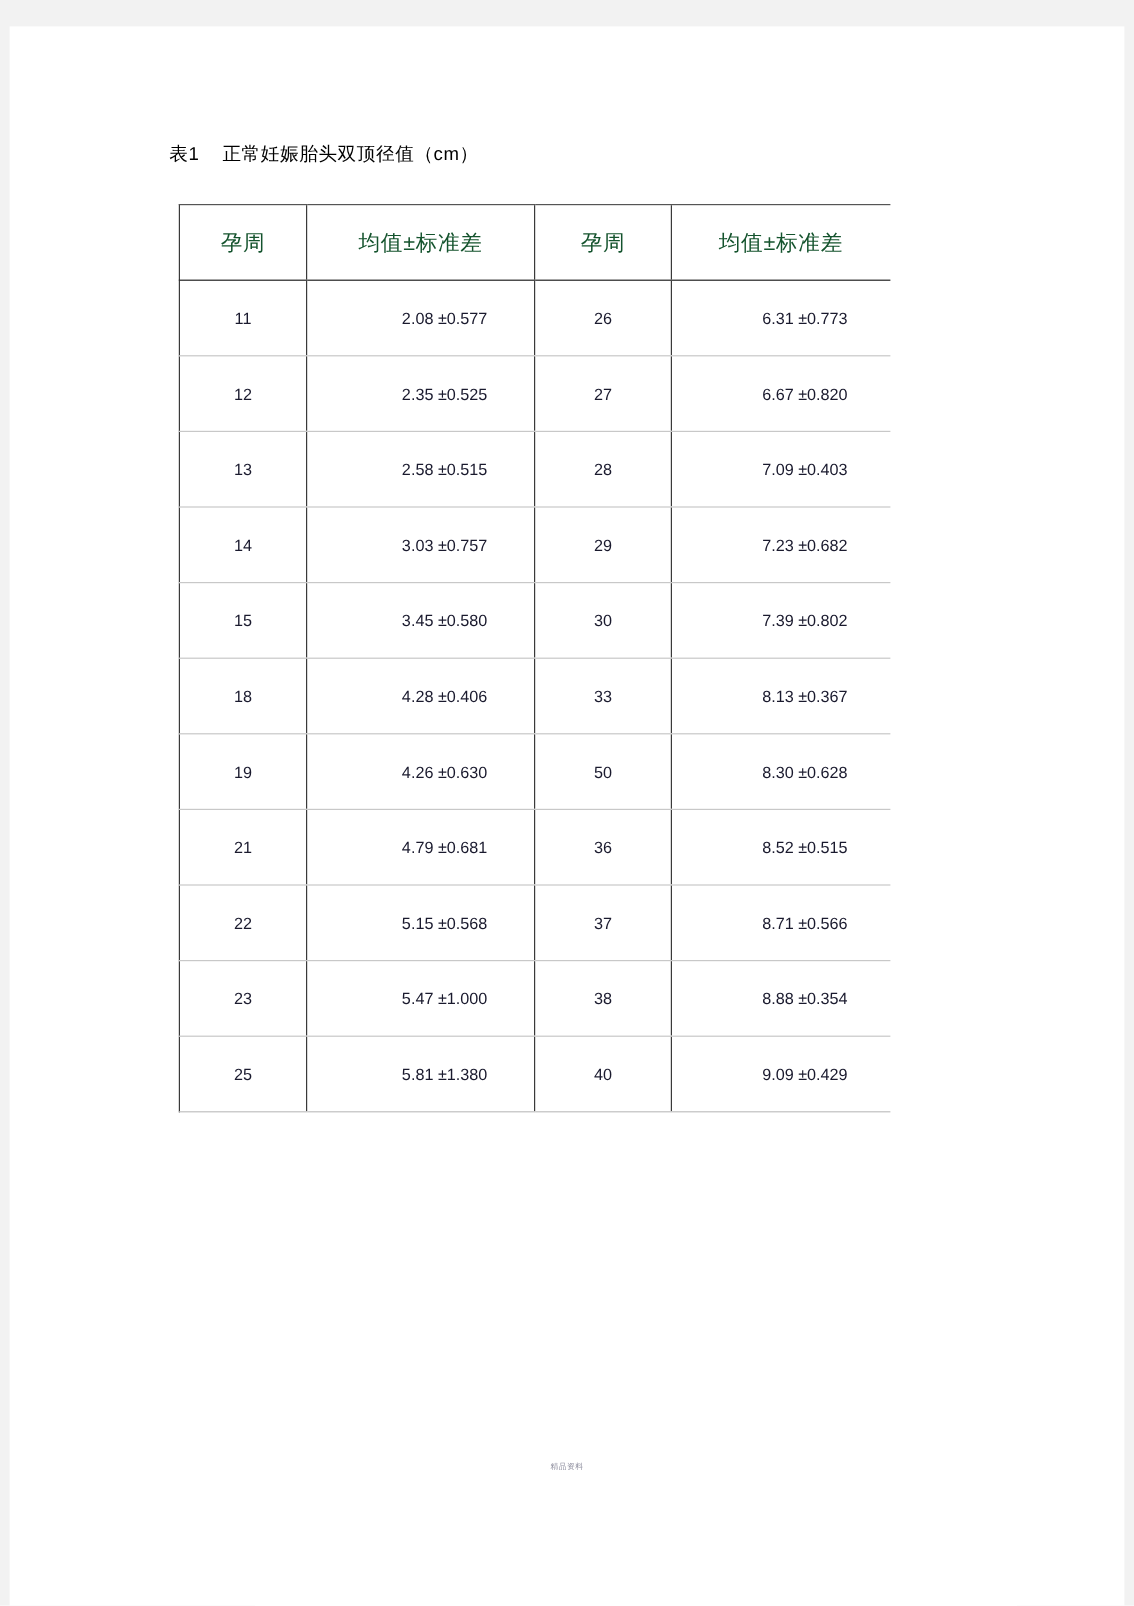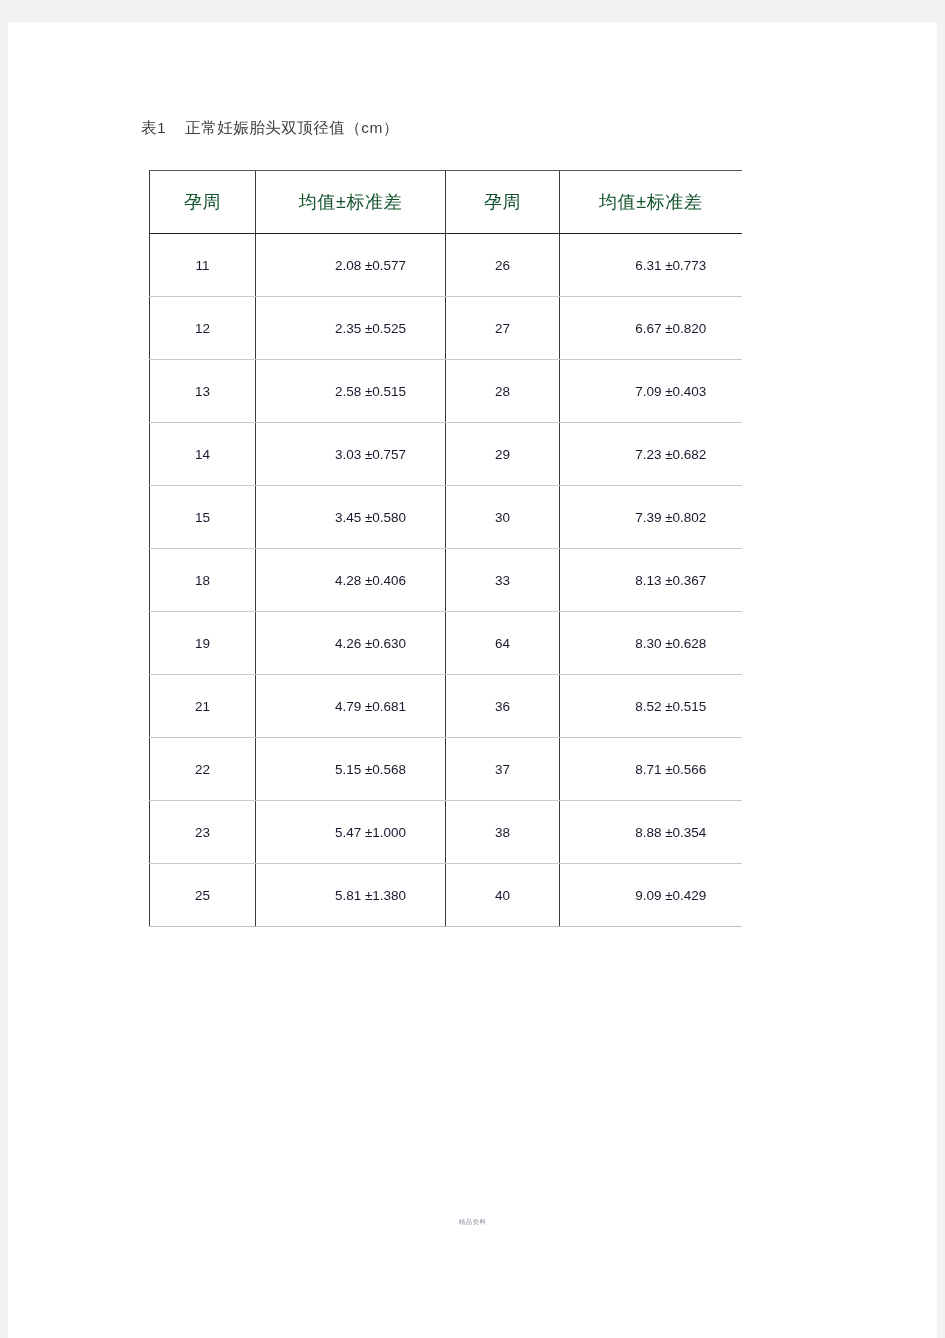--- a/index.html
+++ b/index.html
@@ -20,21 +20,21 @@
     width: 929px;
     height: 1316px;
     background: #ffffff;
     box-sizing: border-box;
   }
   .doc-title {
     position: absolute;
     left: 133px;
     top: 96px;
     font-size: 15.5px;
-    color: #404040;
+    color: #000000;
     letter-spacing: 0.5px;
     white-space: pre;
   }
   .table-wrap {
     position: absolute;
     left: 141px;
     top: 148px;
     width: 600px;
   }
   table.data-table {
@@ -157,21 +157,21 @@
           </tr>
           <tr>
             <td class="first-col"><span class="cell-num">18</span></td>
             <td><span class="cell-val">4.28 ±0.406</span></td>
             <td><span class="cell-num">33</span></td>
             <td class="last-col"><span class="cell-val">8.13 ±0.367</span></td>
           </tr>
           <tr>
             <td class="first-col"><span class="cell-num">19</span></td>
             <td><span class="cell-val">4.26 ±0.630</span></td>
-            <td><span class="cell-num">64</span></td>
+            <td><span class="cell-num">50</span></td>
             <td class="last-col"><span class="cell-val">8.30 ±0.628</span></td>
           </tr>
           <tr>
             <td class="first-col"><span class="cell-num">21</span></td>
             <td><span class="cell-val">4.79 ±0.681</span></td>
             <td><span class="cell-num">36</span></td>
             <td class="last-col"><span class="cell-val">8.52 ±0.515</span></td>
           </tr>
           <tr>
             <td class="first-col"><span class="cell-num">22</span></td>

